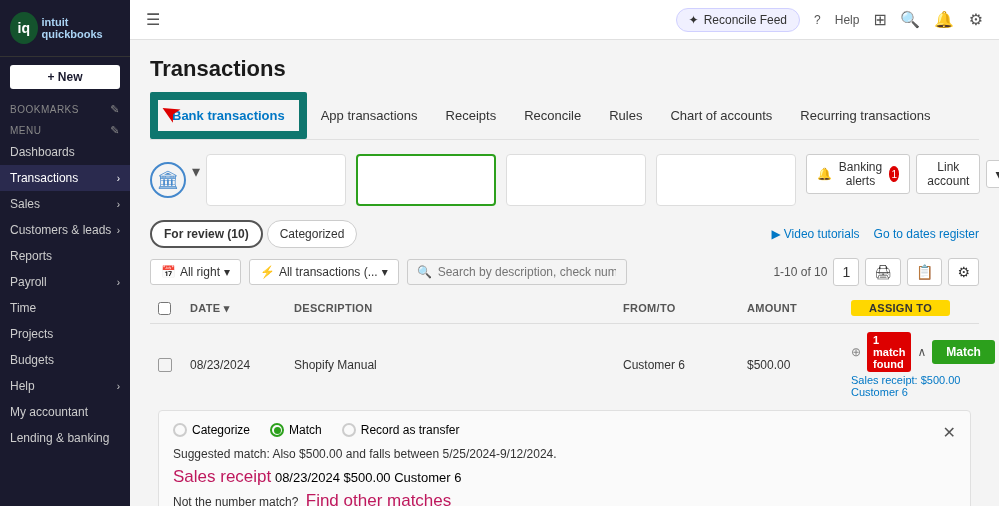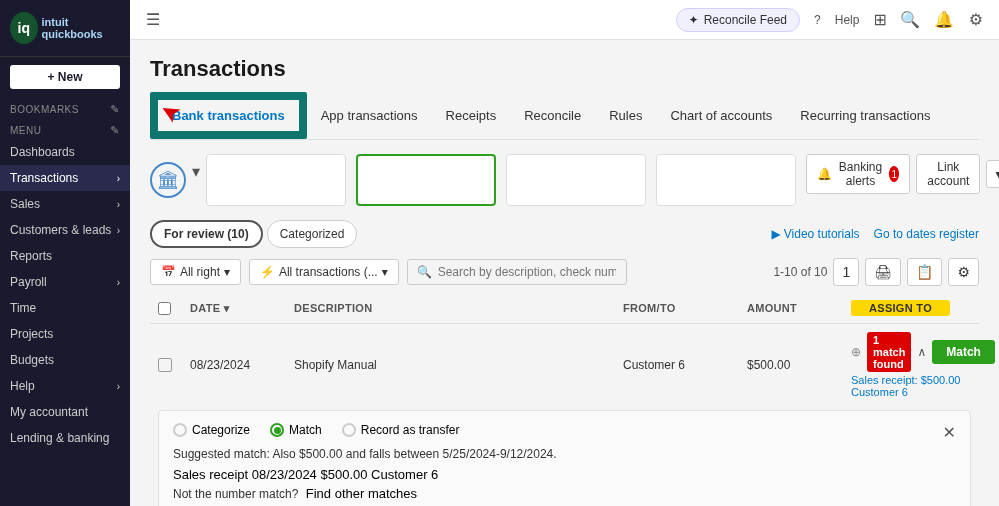--- a/index.html
+++ b/index.html
@@ -75,21 +75,21 @@
 
     
     .detail-row { background: #fafafa; border: 1px solid #e0e0e0; border-radius: 4px; margin: 4px 8px 8px 8px; padding: 12px 14px; }
     .radio-row { display: flex; gap: 20px; margin-bottom: 10px; }
     .radio-option { display: flex; align-items: center; gap: 5px; cursor: pointer; font-size: 12px; }
     .radio-circle { width: 14px; height: 14px; border-radius: 50%; border: 2px solid #ccc; display: flex; align-items: center; justify-content: center; }
     .radio-circle.selected { border-color: #2ca01c; }
     .radio-dot { width: 7px; height: 7px; border-radius: 50%; background: #2ca01c; }
     .detail-close { float: right; cursor: pointer; color: #555; font-size: 16px; }
     .suggested-text { font-size: 12px; color: #333; margin-bottom: 6px; }
-    .detail-link { color: #000000; font-size: 13px; cursor: pointer; }
+    .detail-link { color: #be185d; font-size: 17px; cursor: pointer; }
     .not-right { font-size: 12px; color: #333; margin-bottom: 8px; }
     .bank-detail { font-size: 12px; color: #333; margin-top: 8px; padding-top: 8px; border-top: 1px solid #e0e0e0; }
     .bank-detail-label { font-weight: 600; }
 
     .page-wrapper { position: relative; flex: 1; display: flex; flex-direction: column; overflow: hidden; }
   </style>
 </head>
 <body>
 
 <div class="sidebar">

